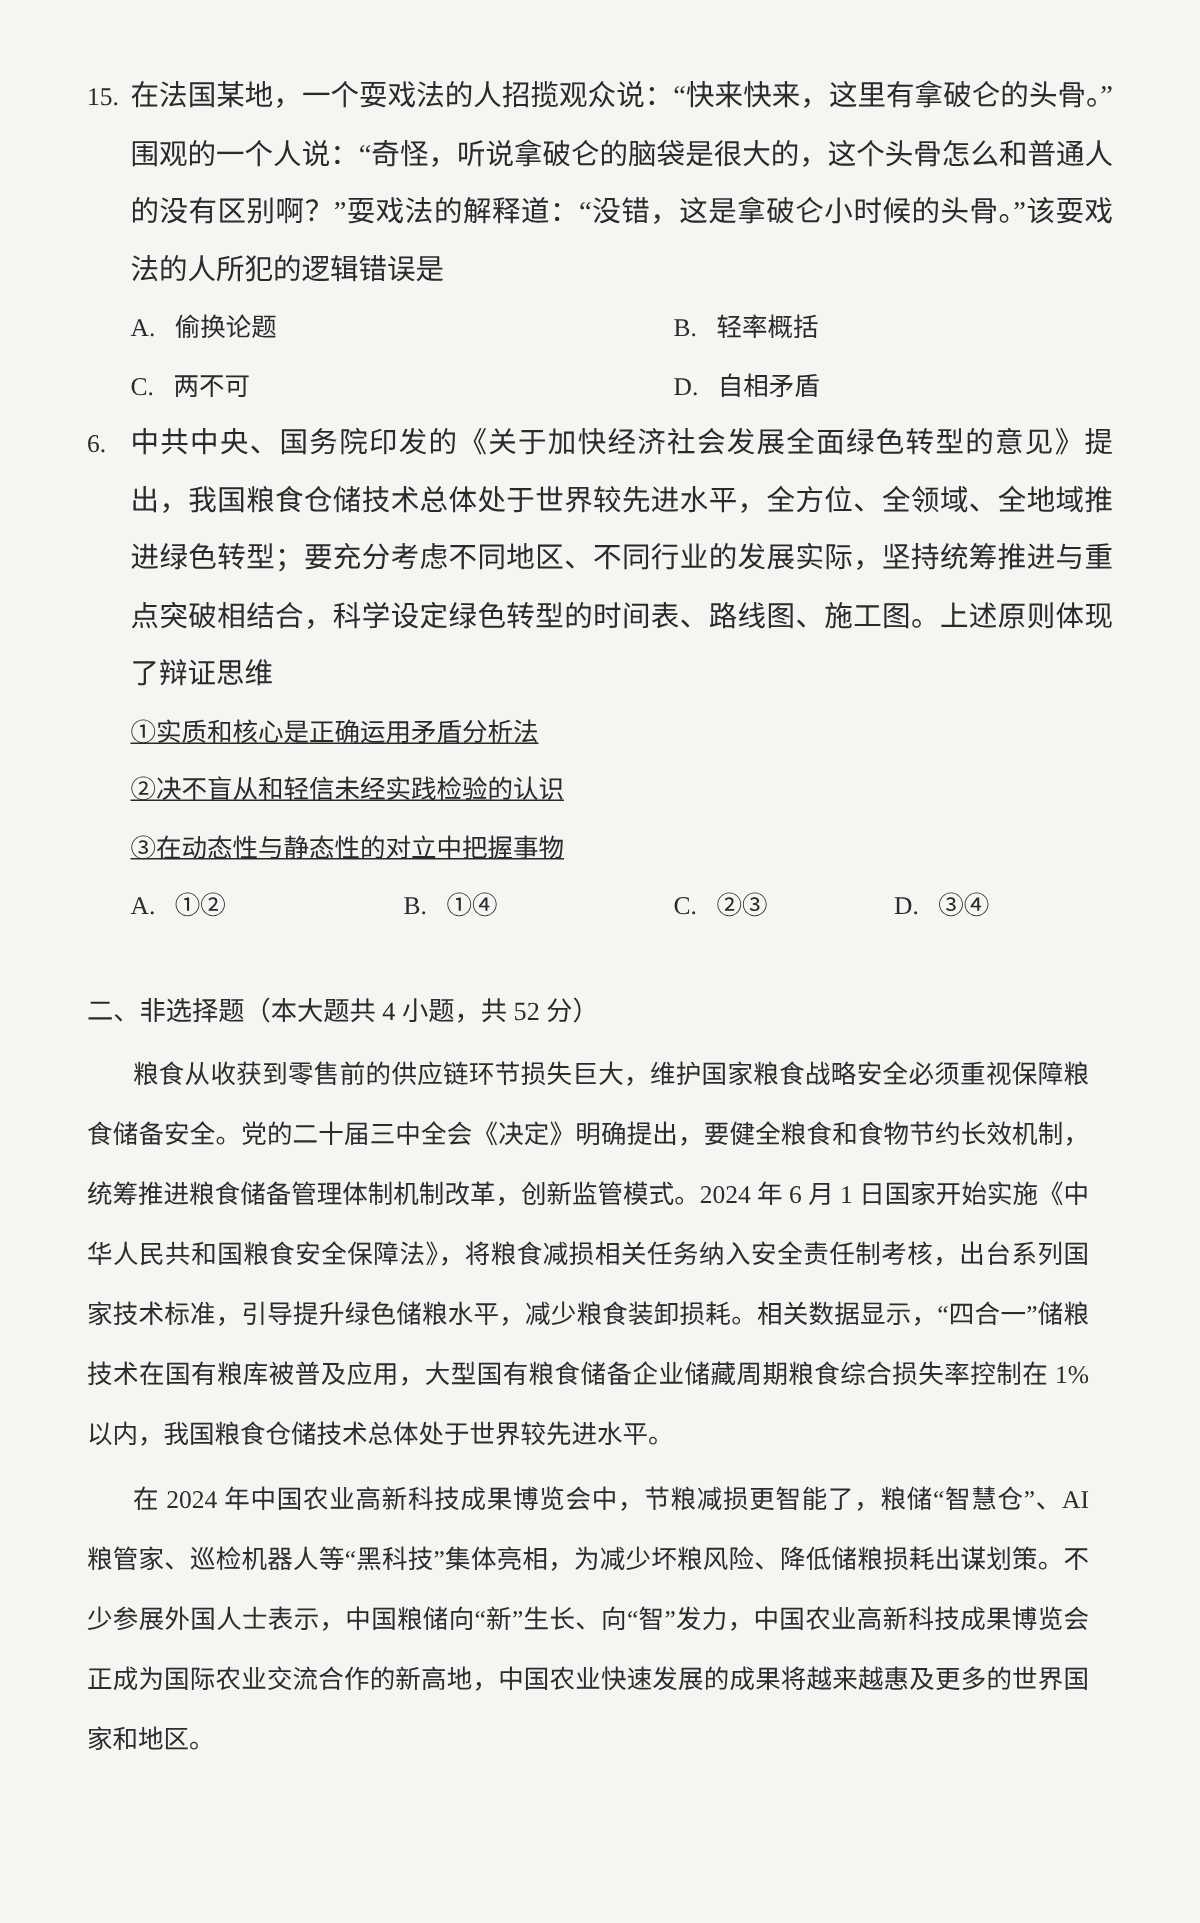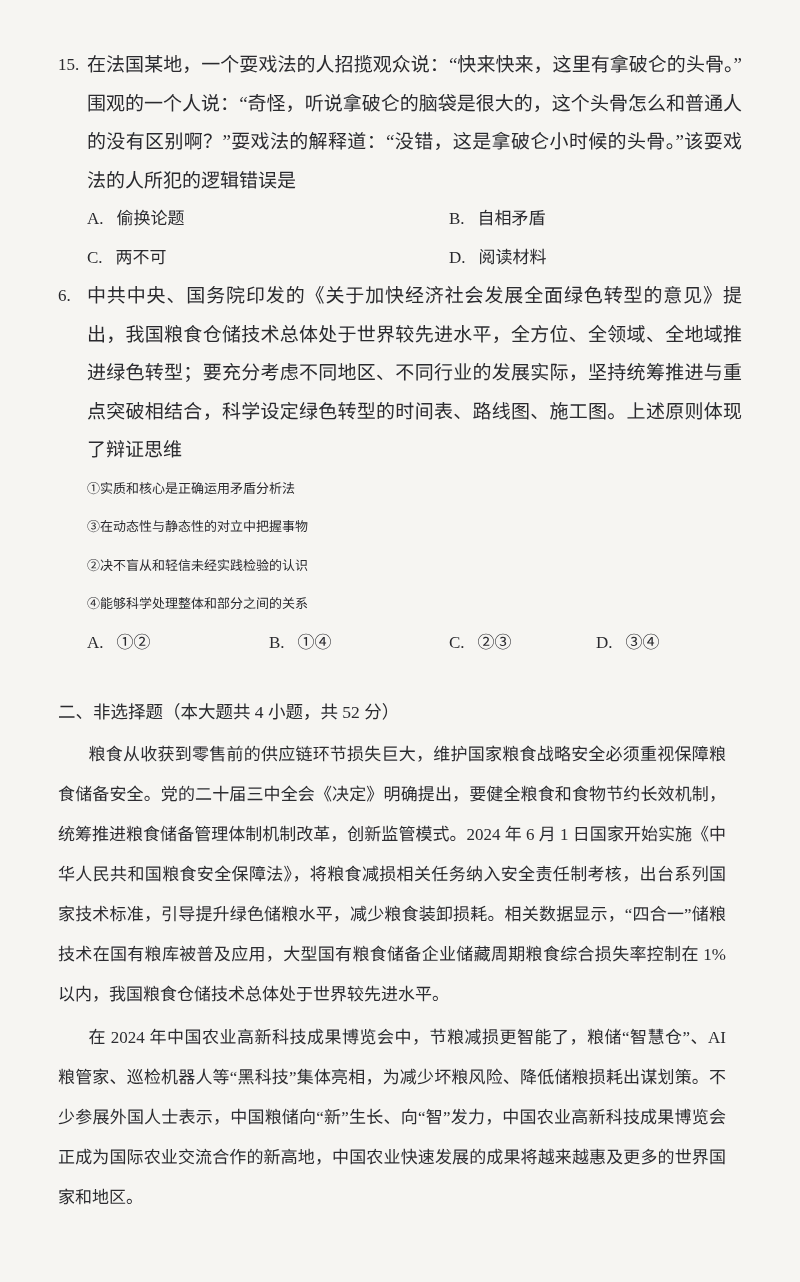--- a/index.html
+++ b/index.html
@@ -39,22 +39,23 @@
   .opt-row { display: flex; font-size: 17px; line-height: 38.5px; }
   .opt { display: flex; }
   .opt-label { margin-right: 13px; }
   .col-a2 { width: 362px; }
   .col-a4 { width: 182px; }
   .col-b4 { width: 180px; }
   .col-c4 { width: 147px; }
   
   .sub-item {
     margin-left: 29px;
-    font-size: 13px;
+    font-size: 17px;
     line-height: 38.5px;
+    text-decoration: underline;
   }
   
   .section-header {
     margin-top: 31px;
     font-weight: 400;
     font-size: 17.5px;
     line-height: 39px;
   }
   
   .material p {
@@ -89,46 +90,45 @@
         <div class="q-text">在法国某地，一个耍戏法的人招揽观众说：“快来快来，这里有拿破仑的头骨。”围观的一个人说：“奇怪，听说拿破仑的脑袋是很大的，这个头骨怎么和普通人的没有区别啊？”耍戏法的解释道：“没错，这是拿破仑小时候的头骨。”该耍戏法的人所犯的逻辑错误是</div>
       </div>
       <div class="opts">
         <div class="opt-row">
           <div class="opt col-a2">
             <span class="opt-label">A.</span>
             <span>偷换论题</span>
           </div>
           <div class="opt">
             <span class="opt-label">B.</span>
-            <span>自相矛盾</span>
+            <span>轻率概括</span>
           </div>
         </div>
         <div class="opt-row">
           <div class="opt col-a2">
             <span class="opt-label">C.</span>
             <span>两不可</span>
           </div>
           <div class="opt">
             <span class="opt-label">D.</span>
-            <span>阅读材料</span>
+            <span>自相矛盾</span>
           </div>
         </div>
       </div>
     </div>
 
     <div>
       <div class="q-row">
         <div class="q-num">6.</div>
         <div class="q-text">中共中央、国务院印发的《关于加快经济社会发展全面绿色转型的意见》提出，我国粮食仓储技术总体处于世界较先进水平，全方位、全领域、全地域推进绿色转型；要充分考虑不同地区、不同行业的发展实际，坚持统筹推进与重点突破相结合，科学设定绿色转型的时间表、路线图、施工图。上述原则体现了辩证思维</div>
       </div>
       <div>
         <div class="sub-item">①实质和核心是正确运用矛盾分析法</div>
+        <div class="sub-item">②决不盲从和轻信未经实践检验的认识</div>
         <div class="sub-item">③在动态性与静态性的对立中把握事物</div>
-        <div class="sub-item">②决不盲从和轻信未经实践检验的认识</div>
-        <div class="sub-item">④能够科学处理整体和部分之间的关系</div>
       </div>
       <div class="opts">
         <div class="opt-row">
           <div class="opt col-a4">
             <span class="opt-label">A.</span>
             <span>①②</span>
           </div>
           <div class="opt col-b4">
             <span class="opt-label">B.</span>
             <span>①④</span>

